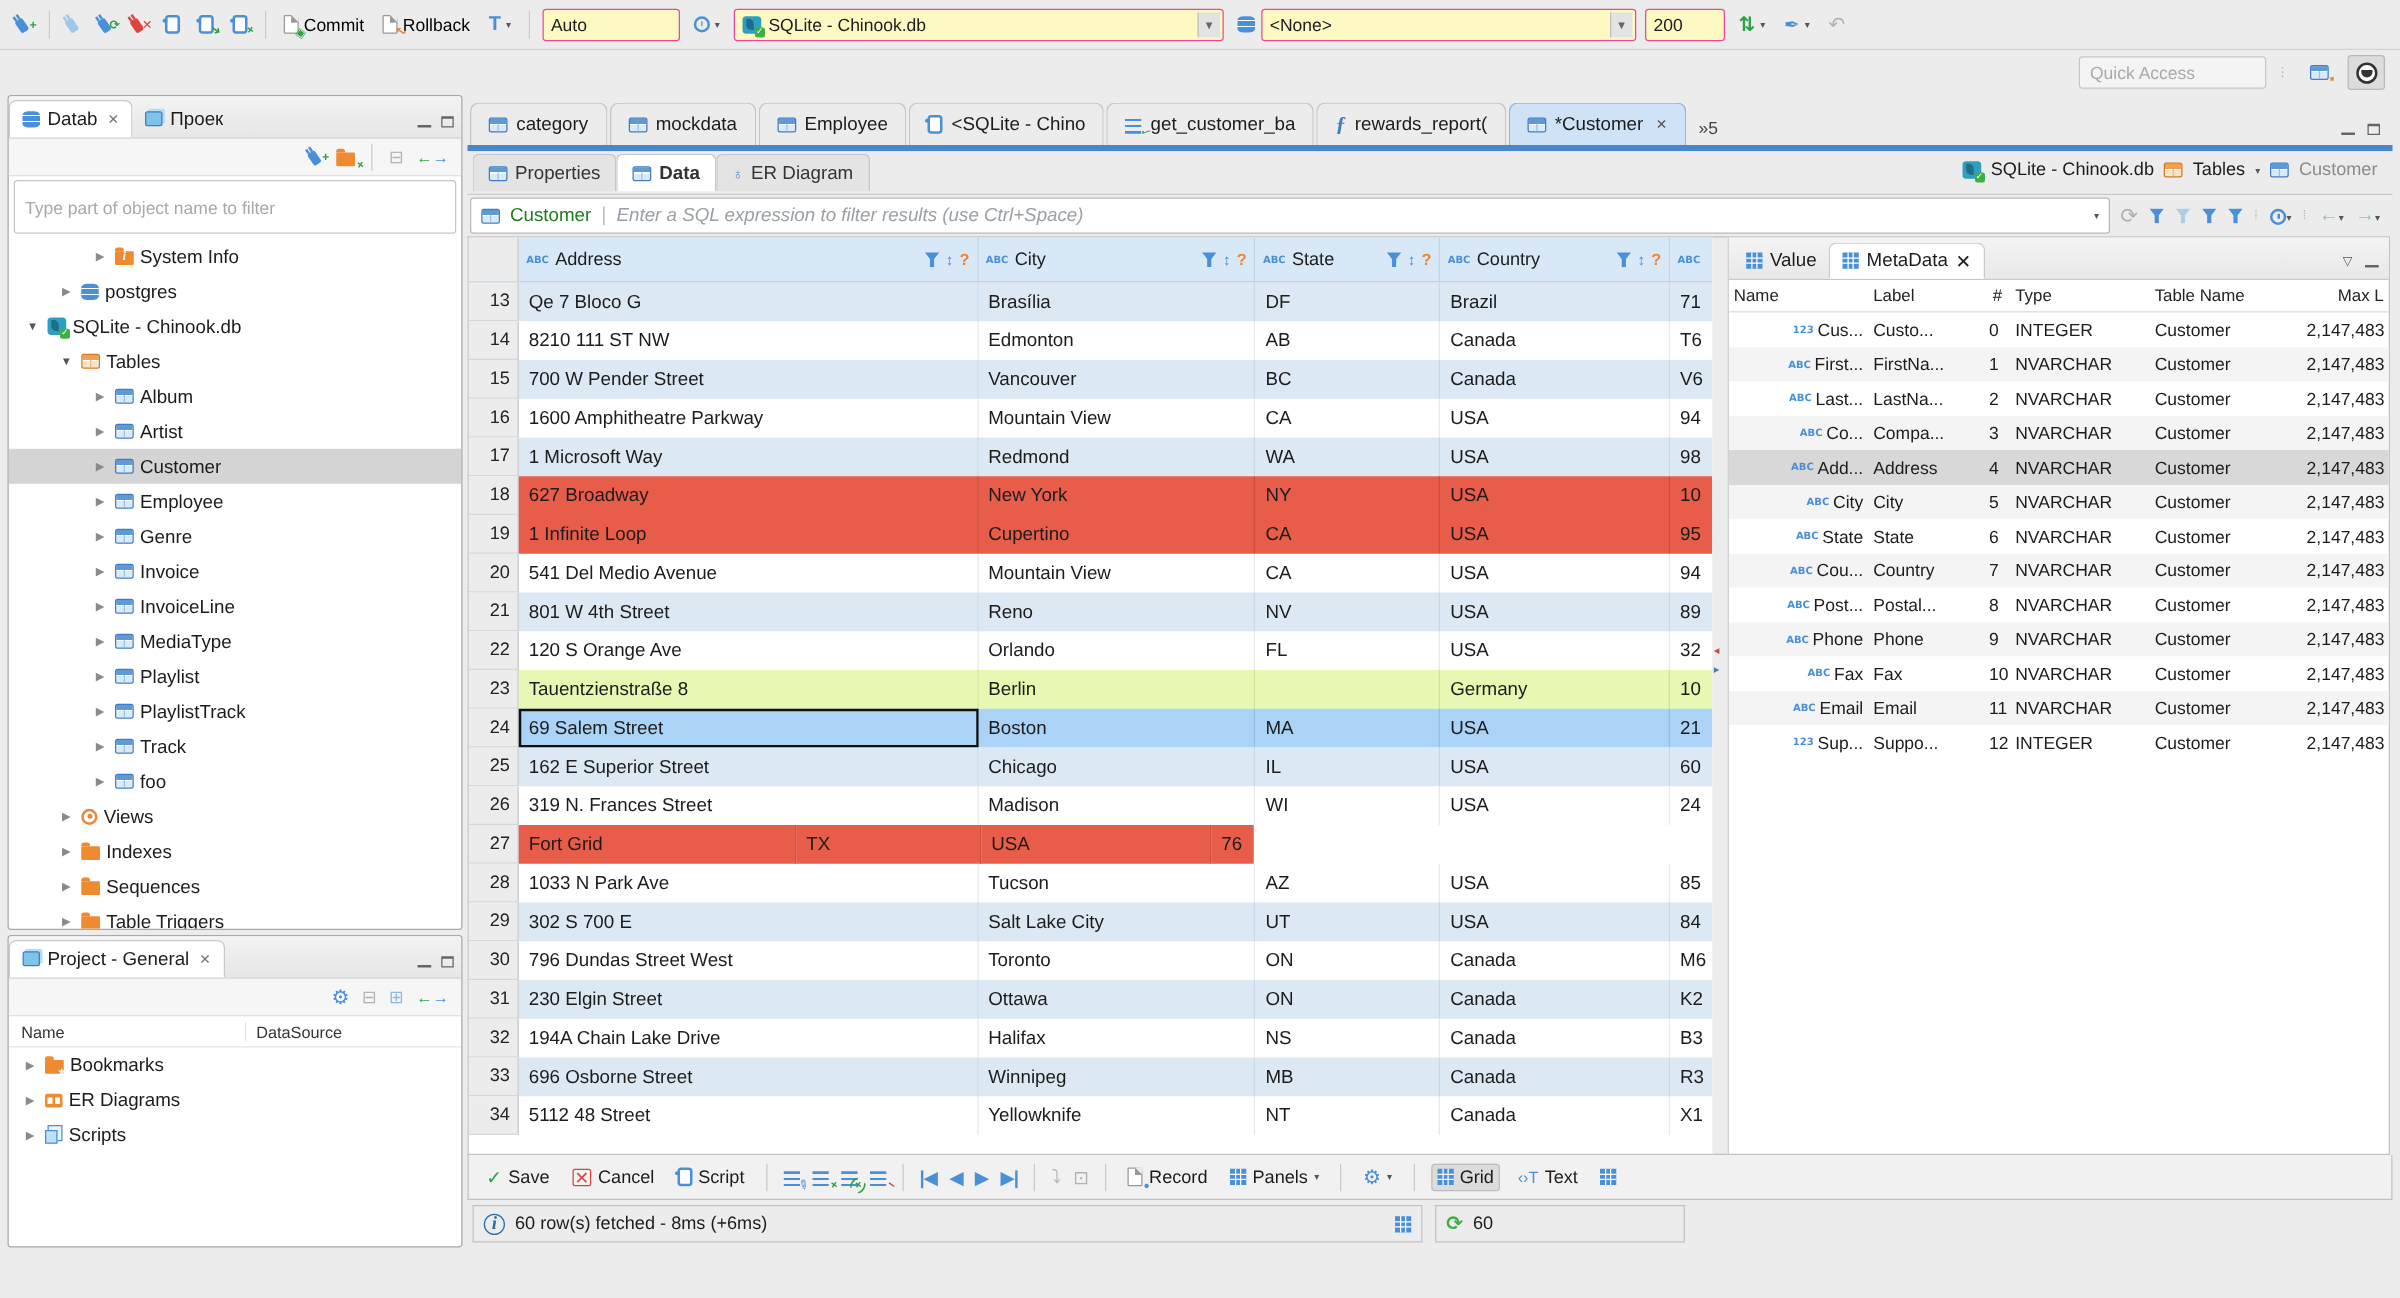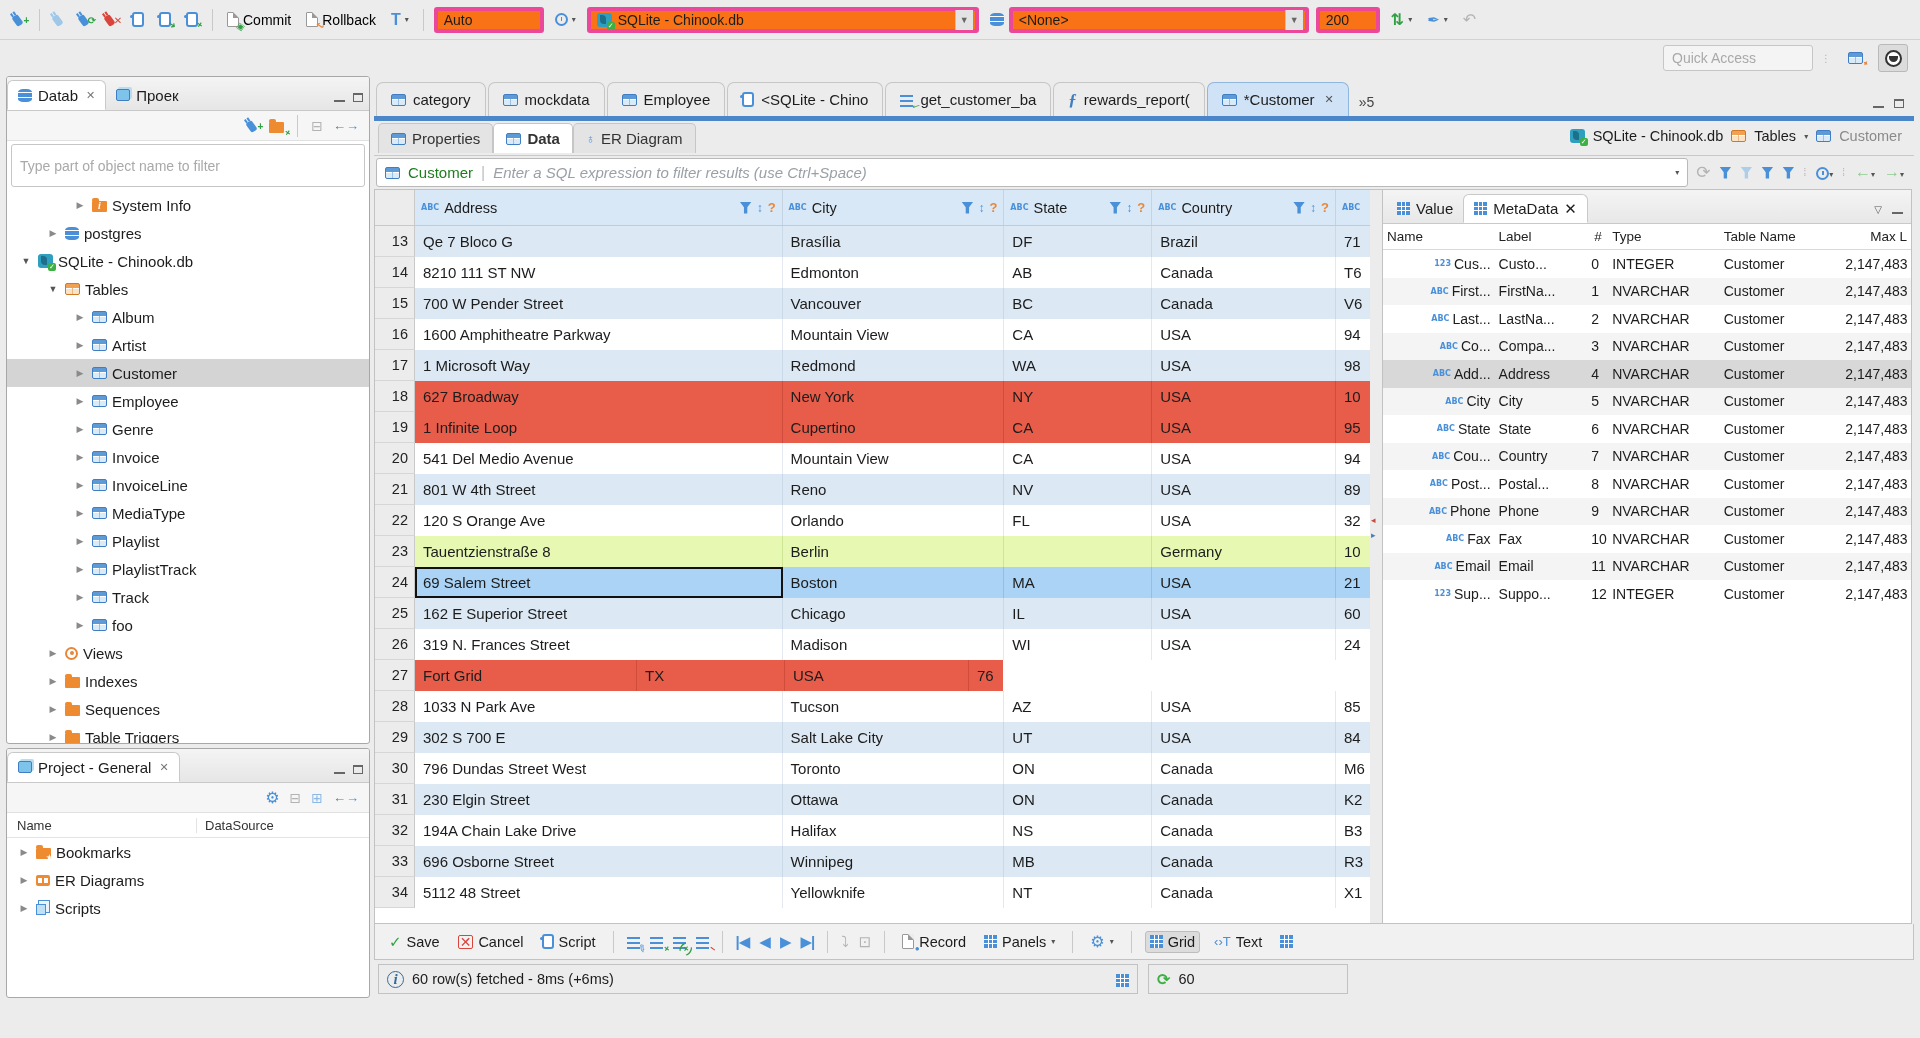--- a/index.html
+++ b/index.html
@@ -6,21 +6,21 @@
   html,body { width:1920px; height:1038px; overflow:hidden; }
   body { font-family:"Liberation Sans","DejaVu Sans",sans-serif; font-size:13px; color:#1c1c1c; background:#d8d8d8; }
   .window { position:relative; width:1920px; height:1038px; background:#ececec; }
 
   
   .tb1 { height:40px; display:flex; align-items:center; gap:7px; padding:0 10px; background:#ececec; border-bottom:1px solid #d2d2d2; }
   .tb2 { height:36px; display:flex; align-items:center; justify-content:flex-end; gap:8px; padding:0 12px; background:#ececec; }
   .sep { width:1px; height:22px; background:#c9c9c9; margin:0 3px; flex:0 0 auto; }
   .tbtn { display:flex; align-items:center; gap:4px; padding:3px 4px; border-radius:3px; flex:0 0 auto; }
   .tbtn .lbl { color:#000000; font-size:14px; }
-  .combo { display:flex; align-items:center; gap:6px; background:#f97316; border:4px solid #ec4899; border-radius:3px; height:26px; padding:0 6px; font-size:14px; }
+  .combo { display:flex; align-items:center; gap:6px; background:#fef9c3; border:1px solid #ec4899; border-radius:3px; height:26px; padding:0 6px; font-size:14px; }
   .combo .dropbtn { width:18px; height:20px; margin-right:-4px; background:#e3e3e3; border-left:1px solid #c0c0c0; text-align:center; color:#666; font-size:9px; line-height:20px; }
   .caret { font-size:8px; color:#555; }
   .qa { width:150px; height:26px; border:1px solid #c6c6c6; border-radius:3px; background:#f4f4f4; color:#a9a9a9; font-size:14px; display:flex; align-items:center; padding:0 8px; }
   .persp { width:30px; height:28px; border:1px solid transparent; border-radius:3px; display:flex; align-items:center; justify-content:center; }
   .persp.on { background:#dcdcdc; border-color:#b9b9b9; }
 
   
   .ic { display:inline-block; position:relative; vertical-align:middle; flex:0 0 auto; }
   .ict { width:15px; height:12px; border:1px solid #3f7ec2; border-radius:2px;
          background:linear-gradient(#5e9bd6 0 4px,#ffffff 4px 5px,#d9eaf8 5px); }

